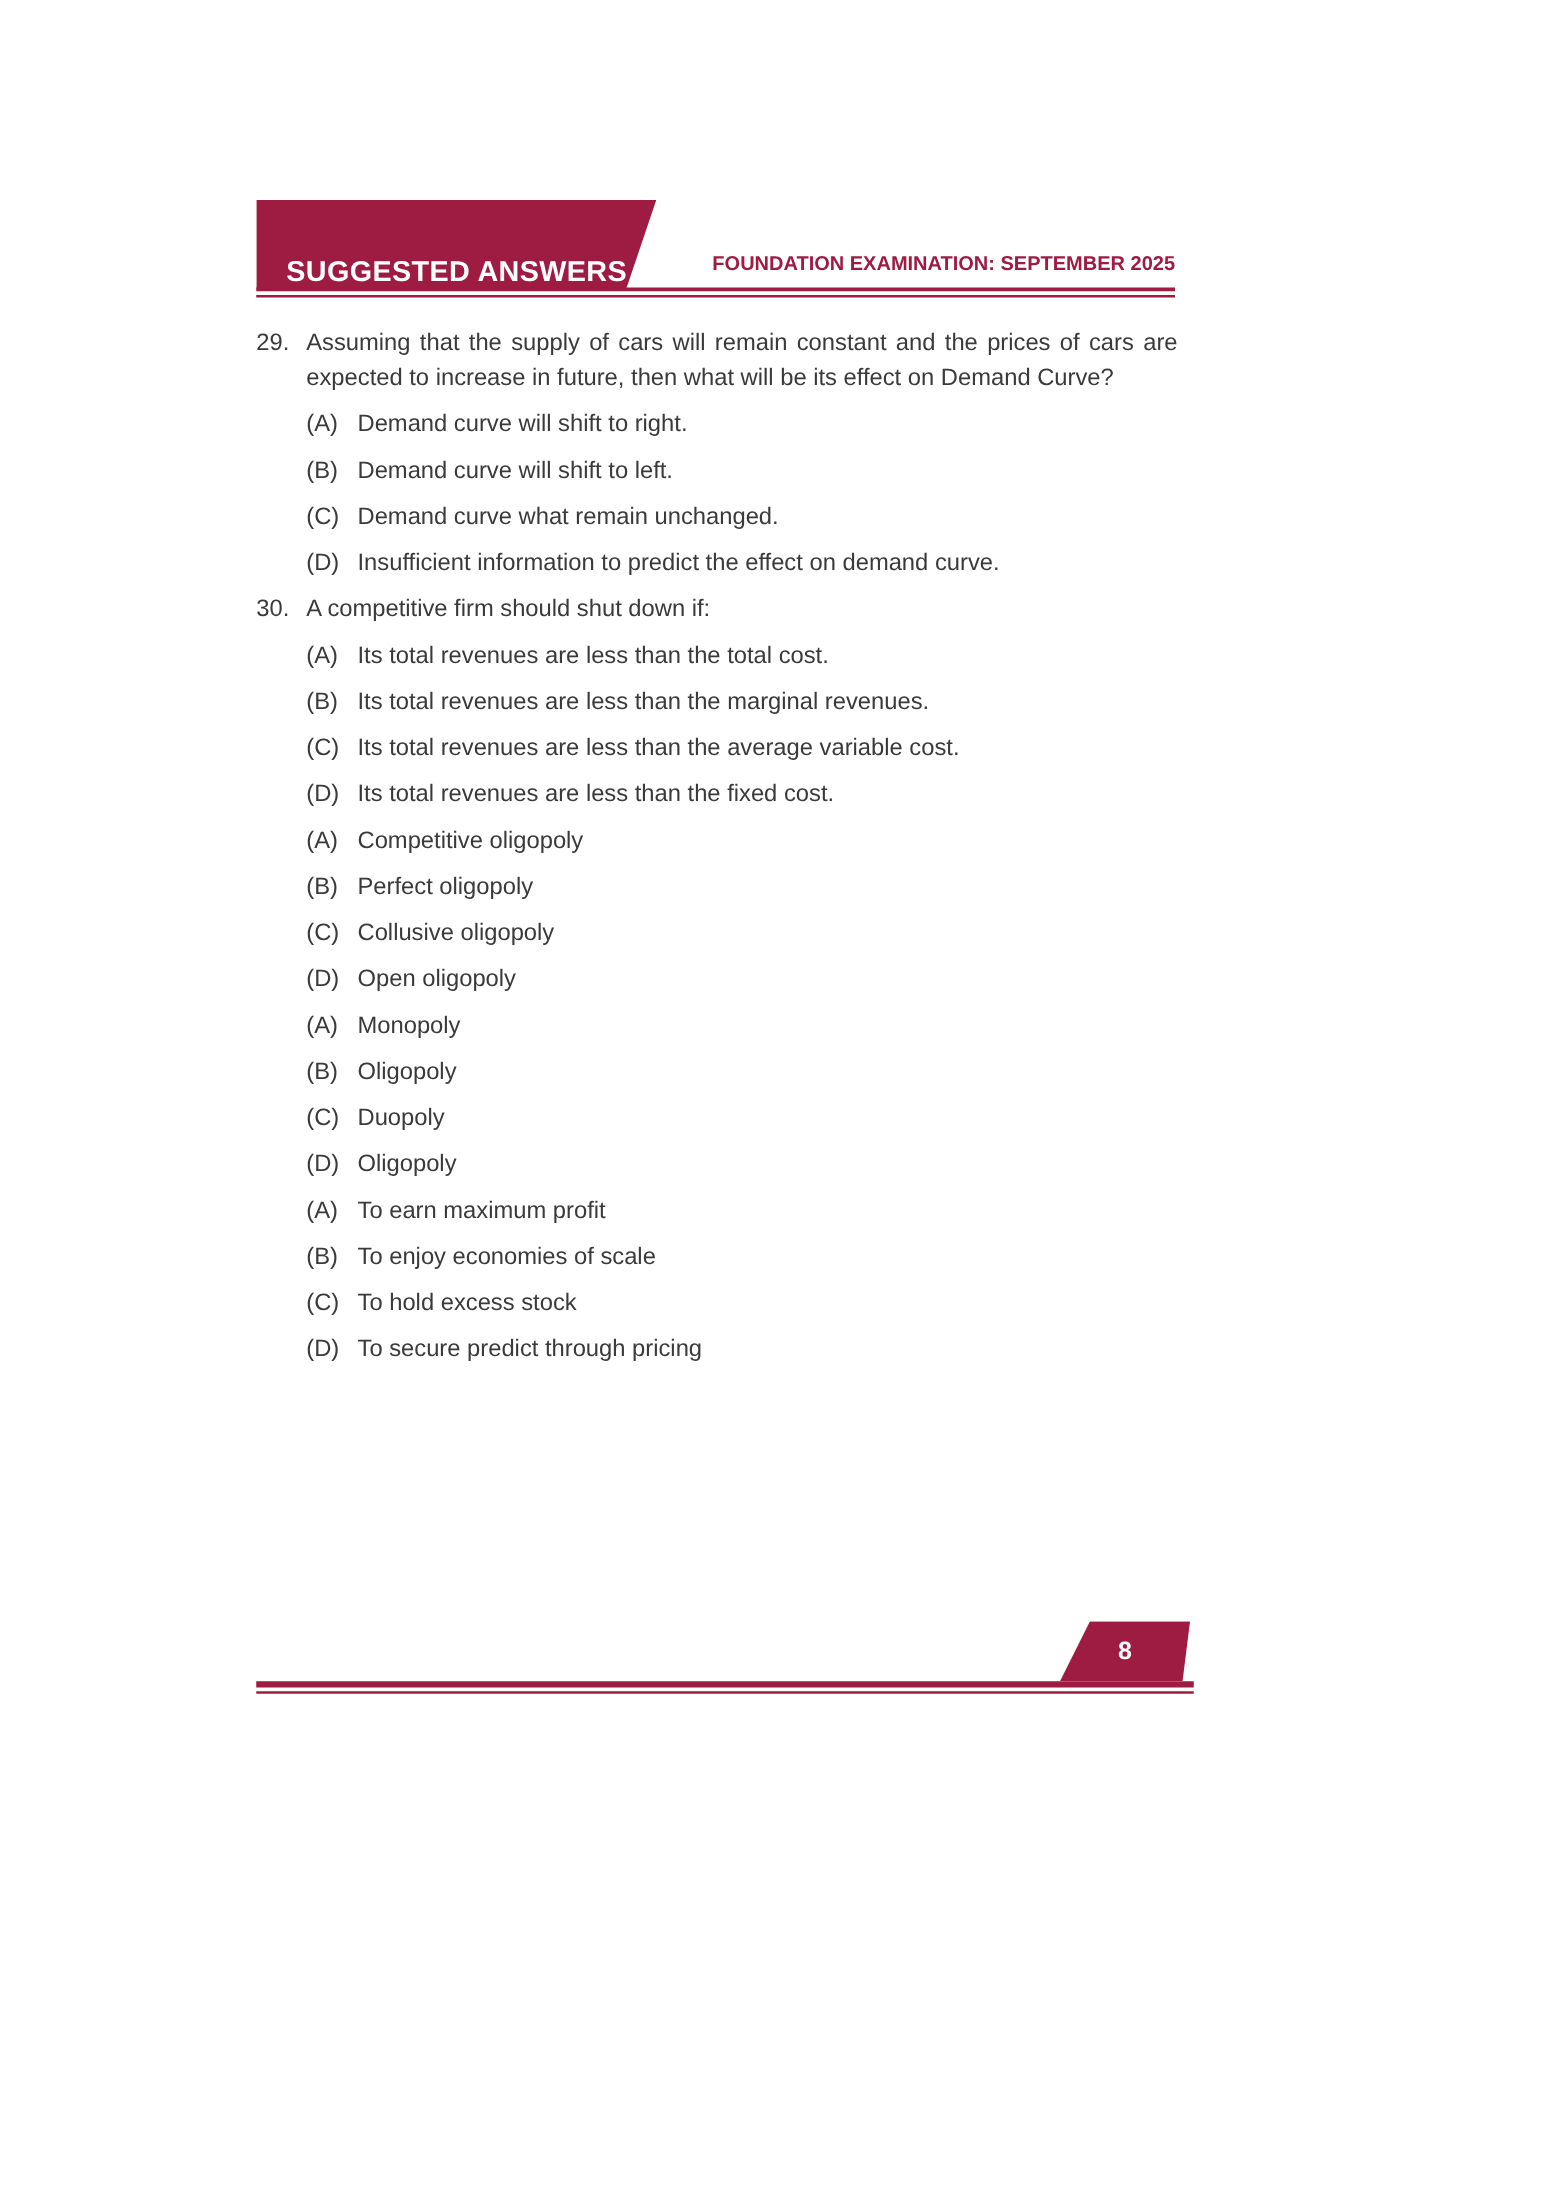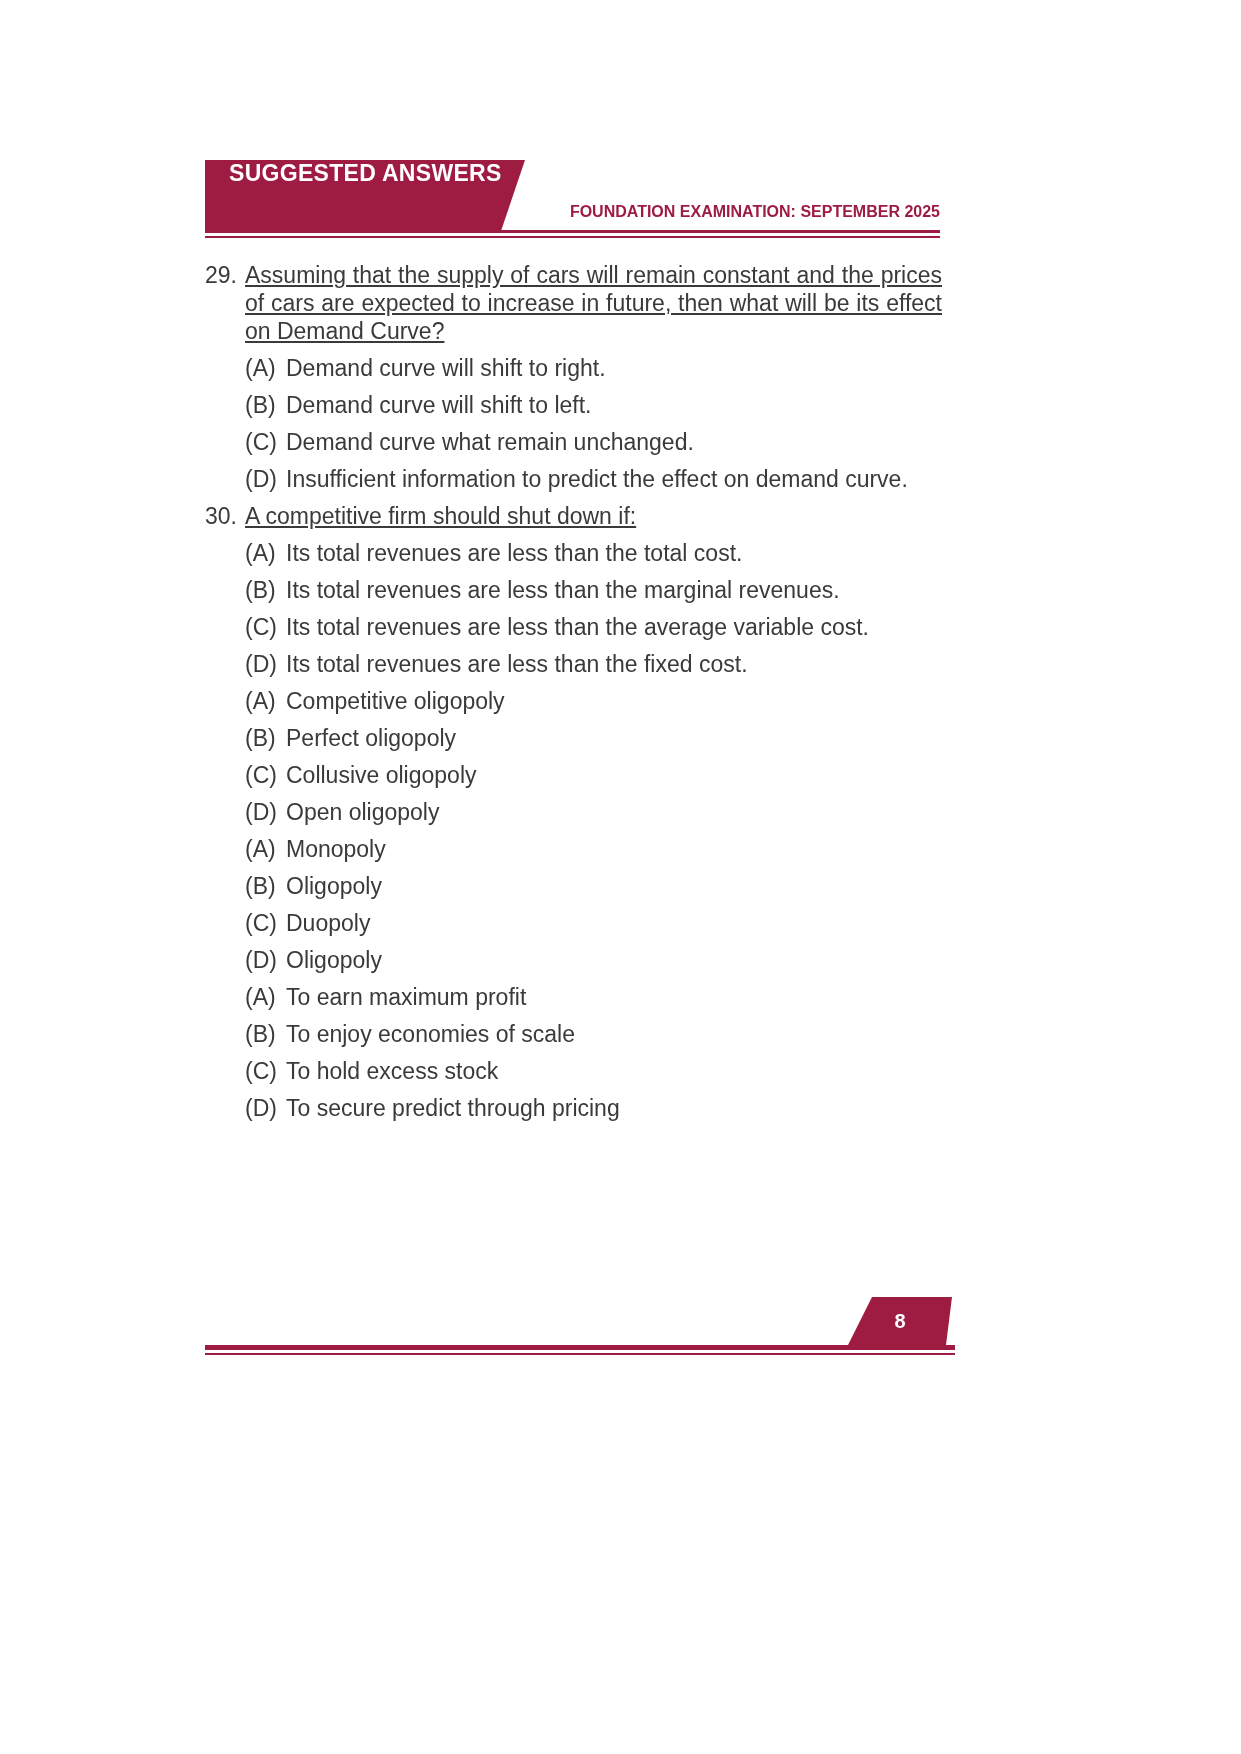--- a/index.html
+++ b/index.html
@@ -20,21 +20,21 @@
   
   .banner {
     position: absolute;
     left: 205px;
     top: 160px;
     width: 320px;
     height: 71px;
     background: var(--accent, #9e1b42);
     clip-path: polygon(0 0, 100% 0, calc(100% - 24px) 100%, 0 100%);
     display: flex;
-    align-items: flex-start;
+    align-items: flex-end;
     padding-left: 24px;
   }
   .banner-text {
     color: #ffffff;
     font-weight: bold;
     font-size: 23px;
     letter-spacing: 0.3px;
     white-space: nowrap;
   }
   .exam-title {
@@ -54,30 +54,30 @@
   }
   .rule-thick { height: 3px; background: var(--accent, #9e1b42); }
   .rule-thin  { height: 2px; background: var(--accent, #9e1b42); margin-top: 3px; }
 
   
   .content {
     position: absolute;
     left: 205px;
     top: 261px;
     width: 737px;
-    font-size: 23px;
+    font-size: 19px;
     line-height: 28px;
   }
   .q-head {
     display: grid;
     grid-template-columns: 40px 1fr;
     margin-bottom: 9px;
   }
   .q-num { }
-  .q-text { text-align: justify; text-decoration: underline; }
+  .q-text { text-align: justify; }
   .options { margin-left: 40px; }
   .option {
     display: grid;
     grid-template-columns: 41px 1fr;
     margin-bottom: 9px;
   }
 
   
   .page-badge {
     position: absolute;

